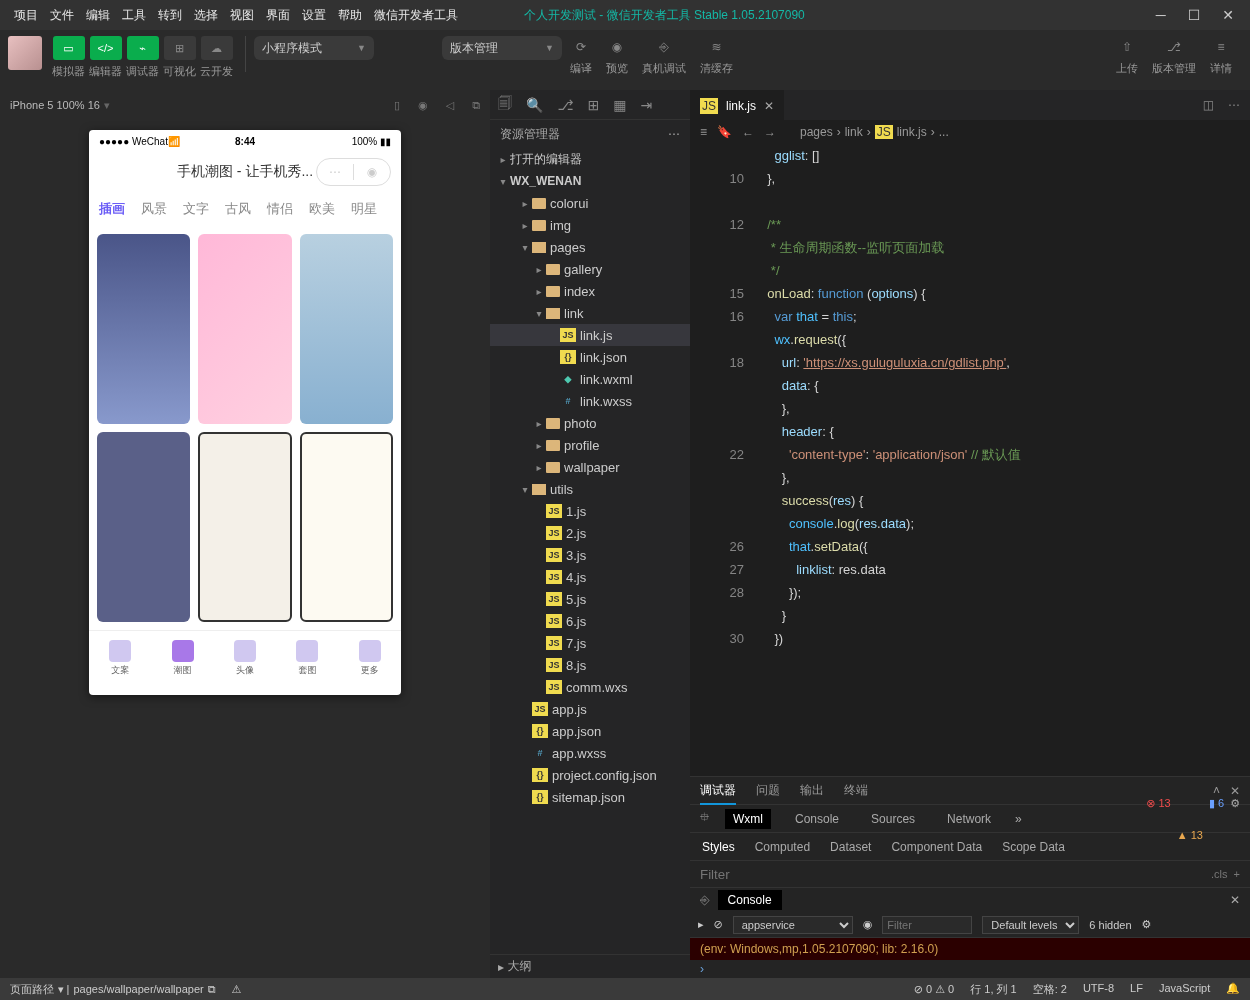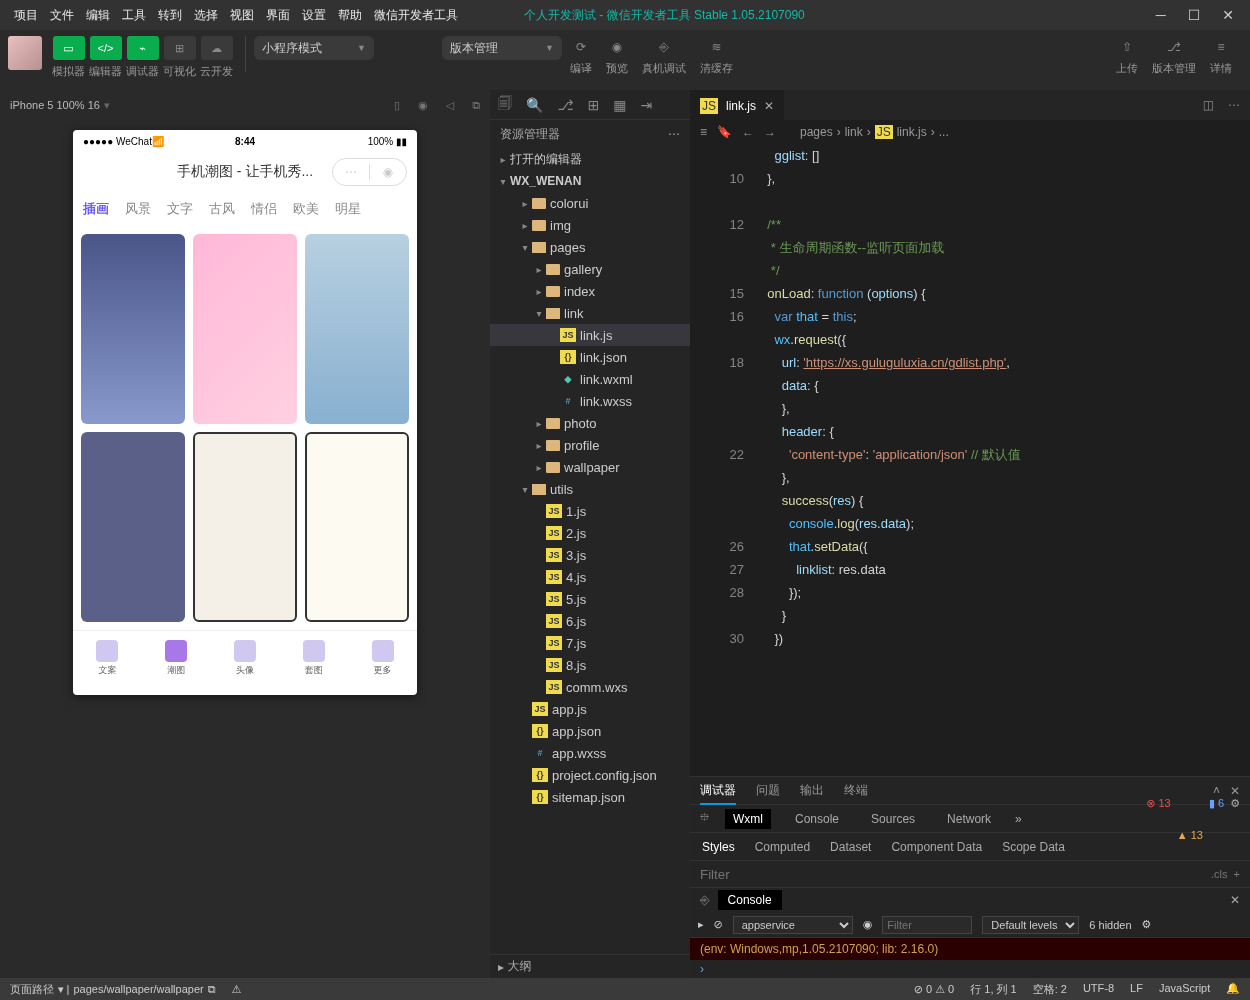--- a/index.html
+++ b/index.html
@@ -22,21 +22,21 @@
 .tool-icon{display:flex;flex-direction:column;align-items:center;}
 .tool-icon .icn{width:22px;height:22px;display:flex;align-items:center;justify-content:center;color:#888;}
 .tool-icon .lbl{font-size:11px;color:#999;margin-top:3px;}
 .spacer{flex:1;}
 .right-tools{display:flex;gap:14px;margin-right:10px;}
 .main{display:flex;height:calc(1000px - 90px - 22px);}
 .left-panel{width:490px;background:#2a2a2a;display:flex;flex-direction:column;}
 .sim-header{height:30px;display:flex;align-items:center;padding:0 10px;color:#bbb;font-size:11px;}
 .sim-header .icons{margin-left:auto;display:flex;gap:18px;color:#777;}
 .phone-wrap{flex:1;display:flex;justify-content:center;padding-top:10px;}
-.phone{width:344px;height:565px;background:#fff;border-radius:4px;box-shadow:0 2px 10px rgba(0,0,0,.5);display:flex;flex-direction:column;}
+.phone{width:312px;height:565px;background:#fff;border-radius:4px;box-shadow:0 2px 10px rgba(0,0,0,.5);display:flex;flex-direction:column;}
 .phone-status{height:22px;display:flex;align-items:center;padding:0 10px;font-size:10px;color:#000;}
 .phone-status .time{position:absolute;left:50%;transform:translateX(-50%);font-weight:bold;}
 .phone-status .batt{margin-left:auto;}
 .phone-nav{height:40px;display:flex;align-items:center;justify-content:center;position:relative;}
 .phone-nav .title{font-size:14px;color:#333;}
 .phone-nav .caps{position:absolute;right:10px;display:flex;align-items:center;gap:6px;}
 .capsule{width:75px;height:28px;border:1px solid #ddd;border-radius:14px;display:flex;align-items:center;}
 .capsule .half{flex:1;text-align:center;}
 .cat-tabs{height:34px;display:flex;align-items:center;padding:0 10px;gap:16px;font-size:13px;}
 .cat-tabs span{color:#888;}

